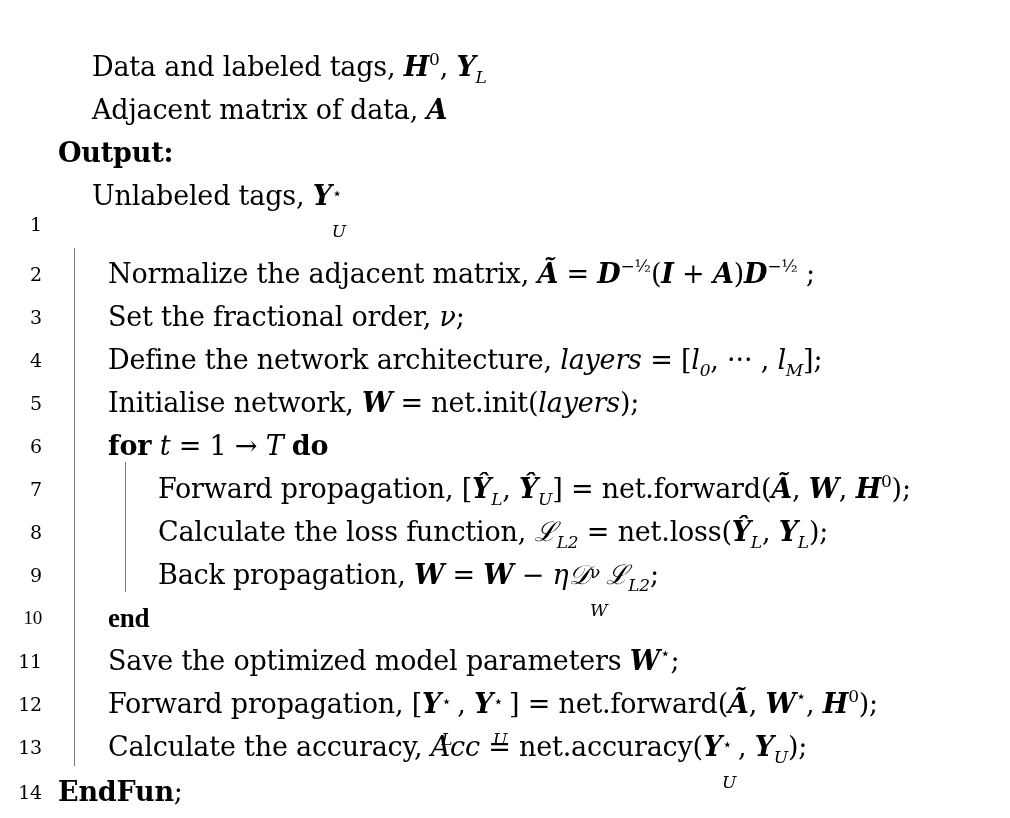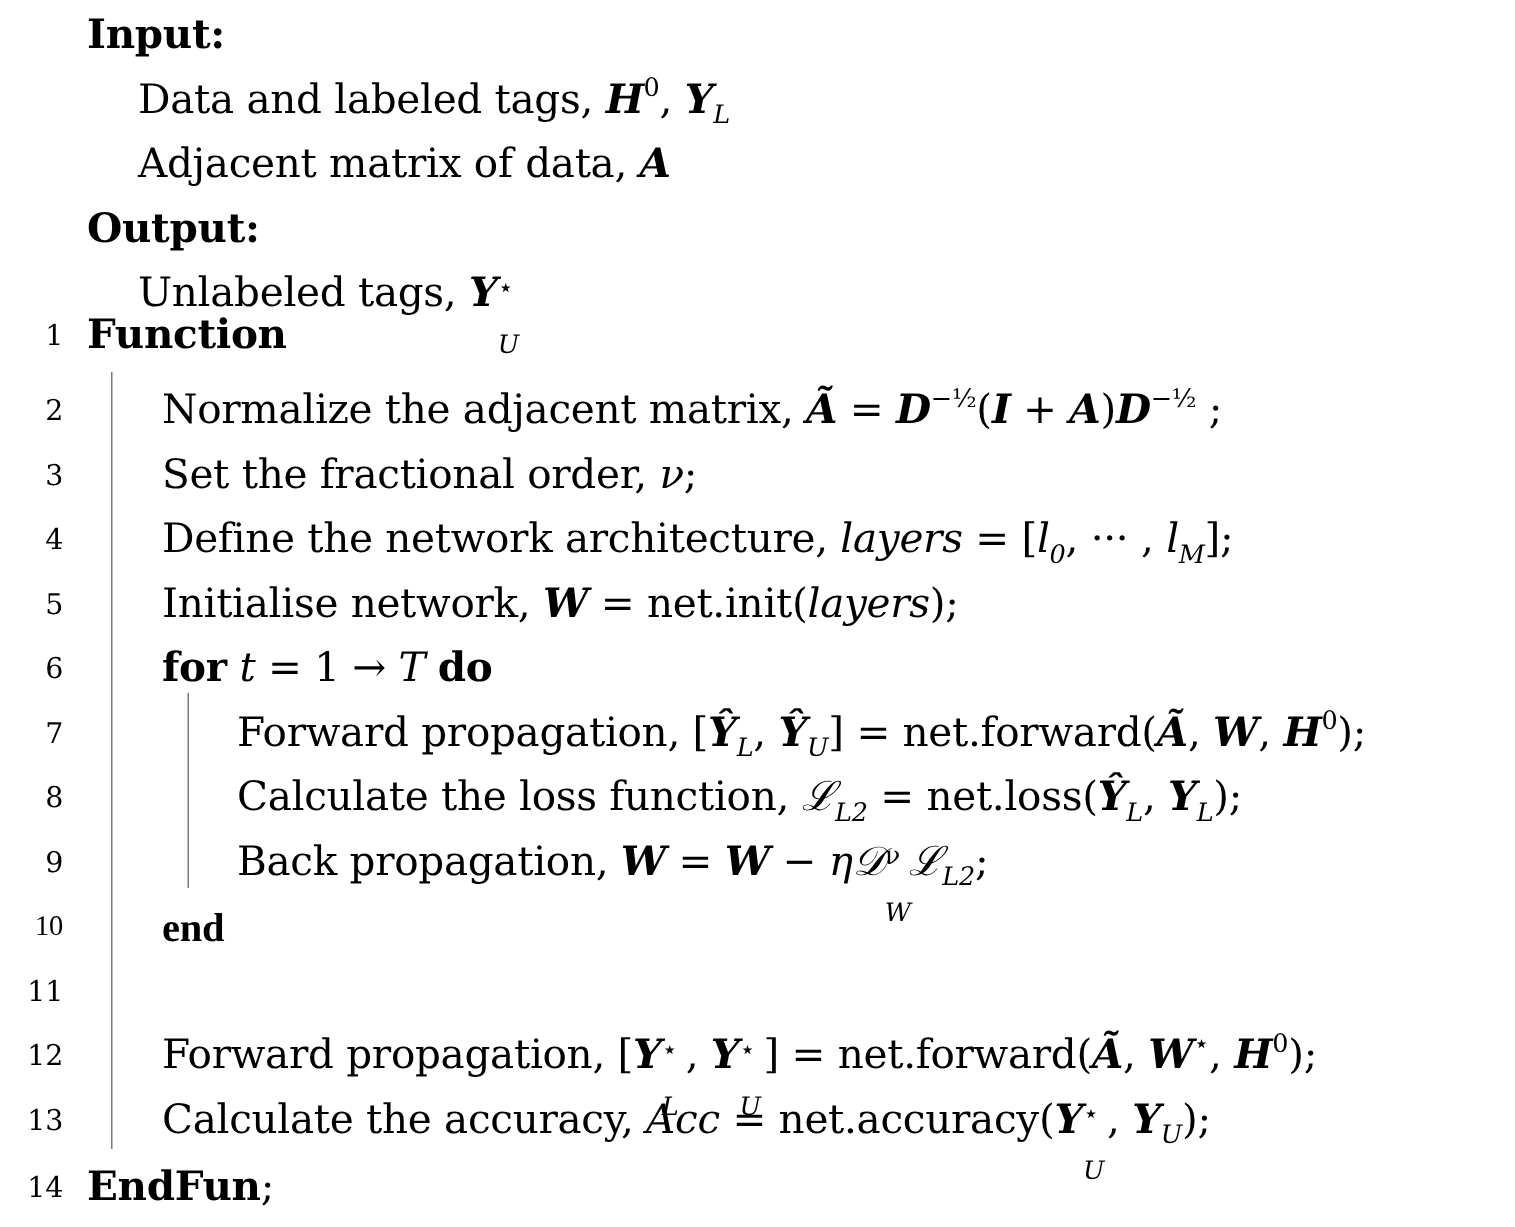--- a/index.html
+++ b/index.html
@@ -28,34 +28,30 @@
   sub { vertical-align: -7px; }
   .ss { display: inline-block; position: relative; vertical-align: baseline; }
   .ss .s-up { position: absolute; left: 0; top: -20px; font-size: 17px; line-height: 1; }
   .ss .s-dn { position: absolute; left: 0; top: 18px; font-size: 17px; line-height: 1; font-style: italic; }
   .vrule { position: absolute; width: 1px; background: #7a7a7a; }
 </style>
 </head>
 <body>
 
 <div class="algo">
-  <div class="row" style="top:2px;left:58px;">
-    <span class="kw">Input:</span>
-  </div>
   <div class="row" style="top:45px;left:92px;"><span><span>Data and labeled tags, </span></span><span><span class="mb">H</span><sup class="up">0</sup></span><span><span>, </span></span><span><span class="mb">Y</span><sub class="mi">L</sub></span></div>
   <div class="row" style="top:131px;left:58px;">
     <span class="kw">Output:</span>
   </div>
   <div class="row" style="top:88px;left:92px;"><span><span>Adjacent matrix of data, </span></span><span><span class="mb">A</span></span></div>
   <div class="row" style="top:174px;left:92px;"><span><span>Unlabeled tags, </span></span><span><span class="mb">Y</span><span class="ss" style="width: 16px;"><span class="s-up">⋆</span><span class="s-dn">U</span></span></span></div>
 
   <div id="lines">
       <div class="row" style="top: 202px; width: 1010px;">
         <span class="lineno">1</span>
-        <span class="content" style="left: 58px;"><span><span class="kw">Function</span></span></span>
       </div>
       <div class="row" style="top: 252px; width: 1010px;">
         <span class="lineno">2</span>
         <span class="content" style="left: 108px;"><span><span>Normalize the adjacent matrix, </span></span><span><span class="mb">Ã</span></span><span><span class="up"> = </span></span><span><span class="mb">D</span><sup class="up">−½</sup></span><span><span class="up">(</span></span><span><span class="mb">I</span></span><span><span class="up"> + </span></span><span><span class="mb">A</span></span><span><span class="up">)</span></span><span><span class="mb">D</span><sup class="up">−½</sup></span><span><span> ;</span></span></span>
       </div>
       <div class="row" style="top: 295px; width: 1010px;">
         <span class="lineno">3</span>
         <span class="content" style="left: 108px;"><span><span>Set the fractional order, </span></span><span><span class="mi">ν</span></span><span><span>;</span></span></span>
       </div>
       <div class="row" style="top: 338px; width: 1010px;">
@@ -81,20 +77,21 @@
       <div class="row" style="top: 553px; width: 1010px;">
         <span class="lineno">9</span>
         <span class="content" style="left: 158px;"><span><span>Back propagation, </span></span><span><span class="mb">W</span></span><span><span class="up"> = </span></span><span><span class="mb">W</span></span><span><span class="up"> − </span></span><span><span class="mi">η</span></span><span><span class="cal">𝒟</span><span class="ss" style="width: 16px;"><span class="s-up">ν</span><span class="s-dn">W</span></span></span><span><span class="cal">ℒ</span><sub class="mi">L2</sub></span><span><span class="up">;</span></span></span>
       </div>
       <div class="row" style="top: 596px; width: 1010px; font-family: Liberation Serif, serif;">
         <span class="lineno">10</span>
         <span class="content" style="left: 108px;"><span><span class="kw">end</span></span></span>
       </div>
       <div class="row" style="top: 639px; width: 1010px;">
         <span class="lineno">11</span>
+        <span class="content" style="left: 108px;"><span><span>Save the optimized model parameters </span></span><span><span class="mb">W</span><sup class="up">⋆</sup></span><span><span>;</span></span></span>
       </div>
       <div class="row" style="top: 682px; width: 896px;">
         <span class="lineno">12</span>
         <span class="content" style="left: 108px;"><span><span>Forward propagation, [</span></span><span><span class="mb">Y</span><span class="ss" style="width: 16px;"><span class="s-up">⋆</span><span class="s-dn">L</span></span></span><span><span class="up">, </span></span><span><span class="mb">Y</span><span class="ss" style="width: 16px;"><span class="s-up">⋆</span><span class="s-dn">U</span></span></span><span><span class="up">] = net.forward(</span></span><span><span class="mb">Ã</span></span><span><span class="up">, </span></span><span><span class="mb">W</span><sup class="up">⋆</sup></span><span><span class="up">, </span></span><span><span class="mb">H</span><sup class="up">0</sup></span><span><span class="up">);</span></span></span>
       </div>
       <div class="row" style="top: 725px; width: 878px; padding-left: 26px;">
         <span class="lineno">13</span>
         <span class="content" style="left: 108px;"><span><span>Calculate the accuracy, </span></span><span><span class="mi">Acc</span></span><span><span class="up"> = net.accuracy(</span></span><span><span class="mb">Y</span><span class="ss" style="width: 16px;"><span class="s-up">⋆</span><span class="s-dn">U</span></span></span><span><span class="up">, </span></span><span><span class="mb">Y</span><sub class="mi">U</sub></span><span><span class="up">);</span></span></span>
       </div>
       <div class="row" style="top: 770px; width: 850px;">

